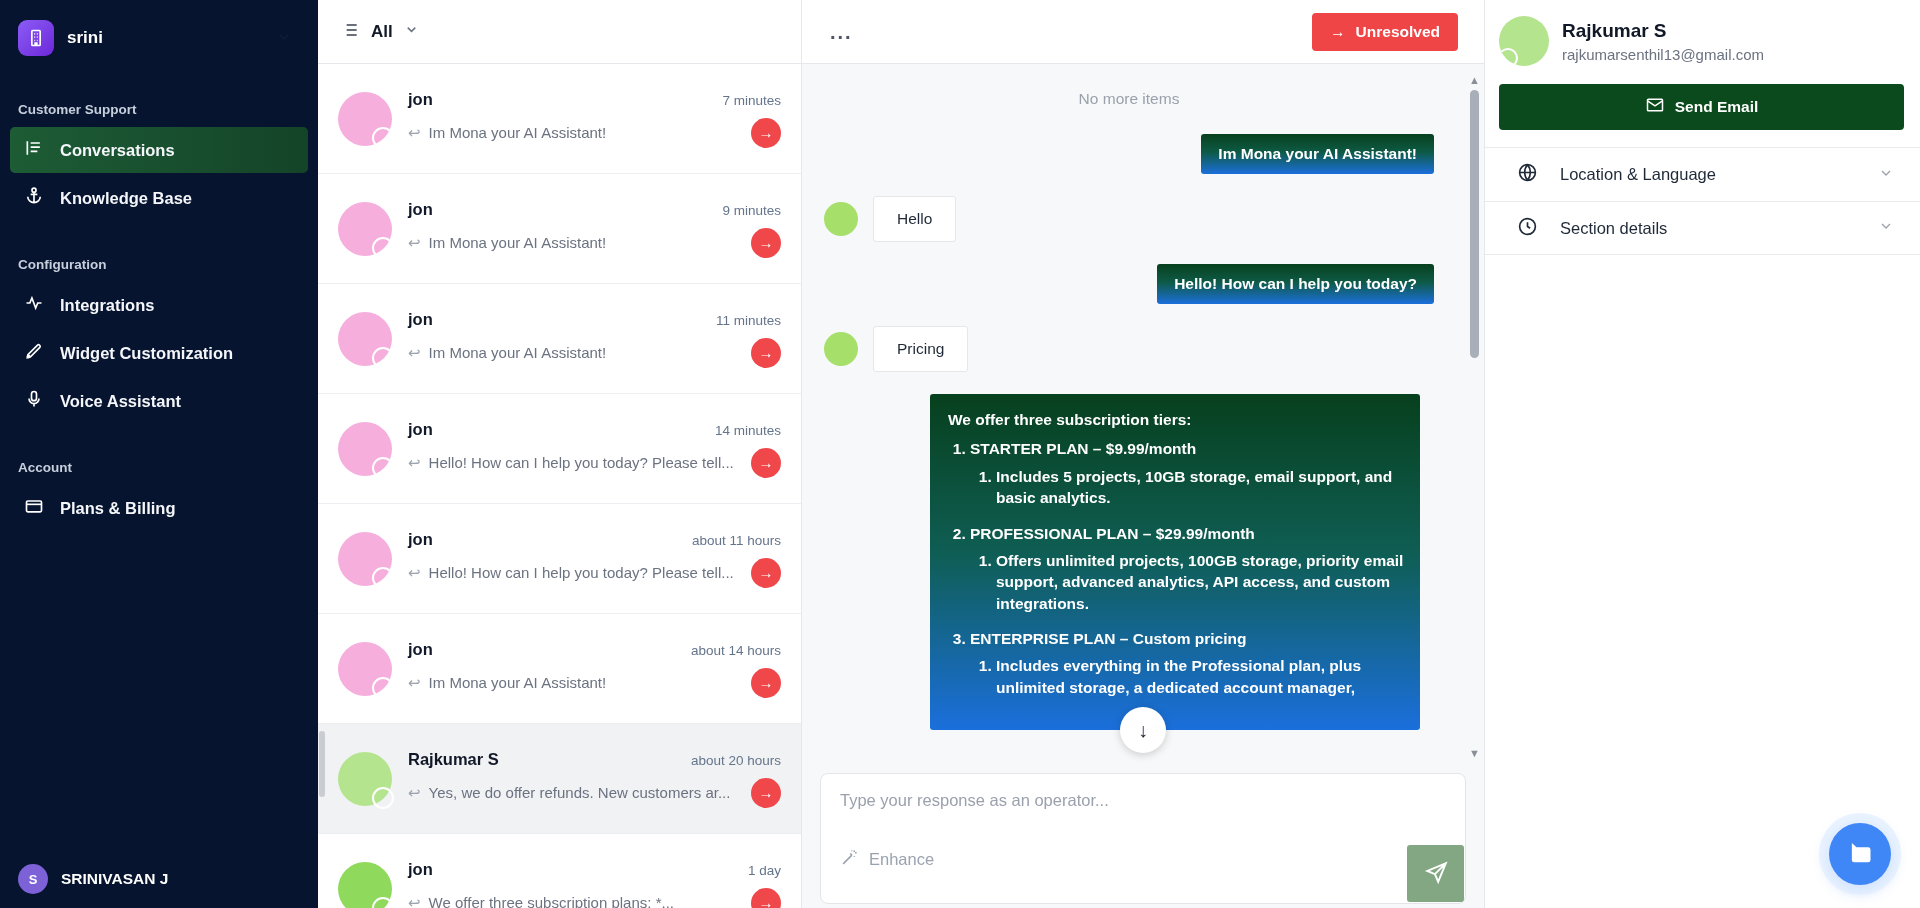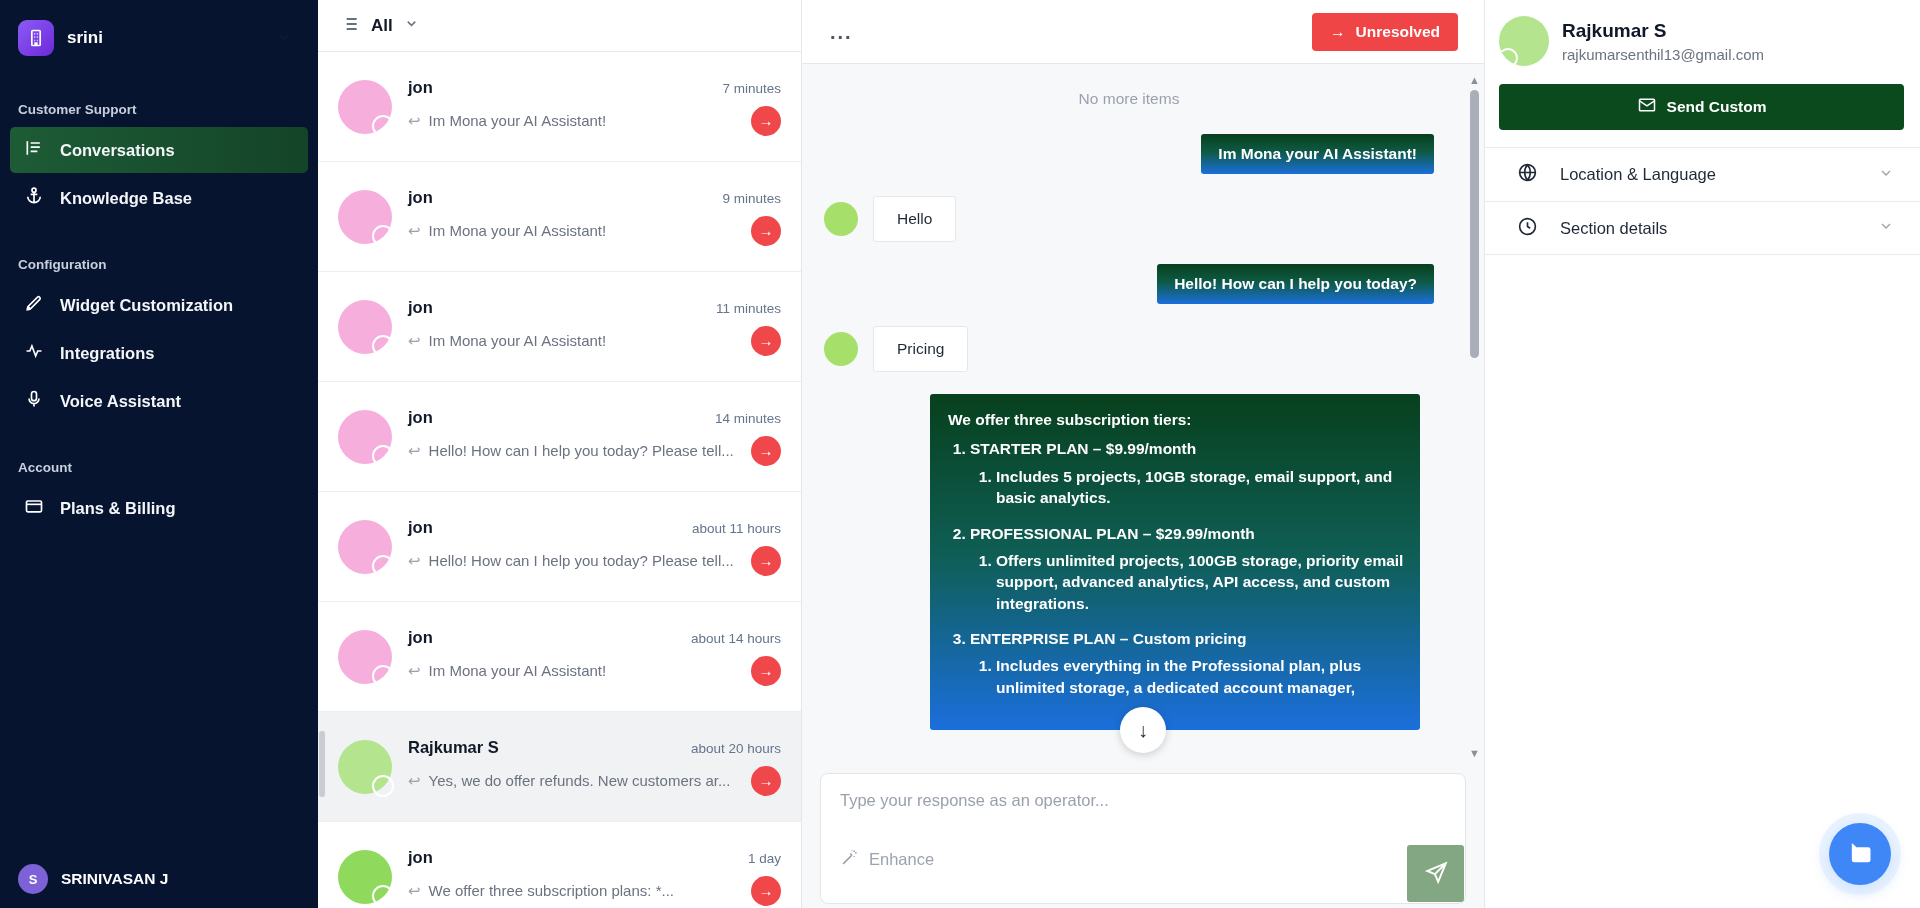--- a/index.html
+++ b/index.html
@@ -18,21 +18,21 @@
   .side-label { font-size:13.5px; font-weight:700; color:#c7cfdd; padding:0 18px; margin-bottom:10px; }
   .side-item { display:flex; align-items:center; gap:16px; height:46px; padding:0 14px; margin:2px 10px; border-radius:5px; font-size:16.5px; font-weight:600; color:#f4f6fa; cursor:pointer; }
   .side-item.active { background:linear-gradient(90deg,#1d5c35,#144428); }
   .side-item svg { stroke:#fff; }
   .side-user { position:absolute; bottom:14px; left:0; right:0; display:flex; align-items:center; gap:13px; padding:0 18px; }
   .side-user-avatar { width:30px; height:30px; border-radius:50%; background:#7c62d6; color:#fff; font-size:13px; font-weight:700; display:flex; align-items:center; justify-content:center; }
   .side-user-name { font-size:15.5px; font-weight:700; }
 
   
   .conv-col { width:484px; flex-shrink:0; border-right:1px solid #e5e7eb; display:flex; flex-direction:column; background:#fff; position:relative; }
-  .conv-header { height:52px; display:flex; align-items:center; gap:11px; padding:0 22px; border-bottom:1px solid #e5e7eb; flex-shrink:0; }
+  .conv-header { height:64px; display:flex; align-items:center; gap:11px; padding:0 22px; border-bottom:1px solid #e5e7eb; flex-shrink:0; }
   .conv-filter-label { font-size:17px; font-weight:700; color:#111827; }
   .conv-items { flex:1; overflow:hidden; }
   .conv-item { height:110px; display:flex; align-items:center; gap:16px; padding:0 20px; border-bottom:1px solid #eceef1; cursor:pointer; }
   .conv-item.selected { background:#f1f2f4; }
   .conv-avatar { position:relative; width:54px; height:54px; border-radius:50%; flex-shrink:0; }
   .flag-badge { position:absolute; right:-2px; bottom:-3px; width:22px; height:22px; border-radius:50%; border:2px solid #fff; overflow:hidden; }
   .flag-badge .s1{height:34%;background:#ff9933;} .flag-badge .s2{height:32%;background:#fff;position:relative;}
   .flag-badge .s3{height:34%;background:#138808;}
   .flag-badge .chakra{position:absolute;left:50%;top:50%;width:6px;height:6px;margin:-3px 0 0 -3px;border-radius:50%;background:#123d8c;}
   .conv-main { flex:1; min-width:0; }
@@ -137,31 +137,31 @@
     <span class="si-label">Knowledge Base</span>
   </div>
 </div>
   </div>
 
   <div class="side-section">
     <div class="side-label">Configuration</div>
     <div class="side-items">
   <div class="side-item">
     <span class="si-icon"><svg width="20" height="20" viewBox="0 0 24 24" fill="none" stroke-width="2">
+                  <path d="M3 12h4l2.5-6 4.5 12 2.5-6H21"></path>
+                </svg></span>
+    <span class="si-label">Integrations</span>
+  </div>
+
+  <div class="side-item">
+    <span class="si-icon"><svg width="20" height="20" viewBox="0 0 24 24" fill="none" stroke-width="2">
                   <path d="M4 20l3.5-.8L19 7.7a2 2 0 0 0-2.8-2.8L4.7 16.4 4 20z"></path>
                   <circle cx="5.5" cy="18.5" r="1.3"></circle>
                 </svg></span>
     <span class="si-label">Widget Customization</span>
-  </div>
-
-  <div class="side-item">
-    <span class="si-icon"><svg width="20" height="20" viewBox="0 0 24 24" fill="none" stroke-width="2">
-                  <path d="M3 12h4l2.5-6 4.5 12 2.5-6H21"></path>
-                </svg></span>
-    <span class="si-label">Integrations</span>
   </div>
 
   <div class="side-item">
     <span class="si-icon"><svg width="20" height="20" viewBox="0 0 24 24" fill="none" stroke-width="2">
                   <rect x="9" y="3" width="6" height="11" rx="3"></rect>
                   <path d="M6 11.5a6 6 0 0 0 12 0M12 17.5V21"></path>
                 </svg></span>
     <span class="si-label">Voice Assistant</span>
   </div>
 </div>
@@ -433,21 +433,21 @@
           <div class="contact-email">rajkumarsenthil13@gmail.com</div>
         </span>
       </div>
       <button class="btn-send-email">
         <span>
           <svg width="20" height="20" viewBox="0 0 24 24" fill="none" stroke="#fff" stroke-width="1.8">
               <rect x="3" y="5" width="18" height="14" rx="1"></rect>
               <path d="M3 7l9 6 9-6"></path>
             </svg>
         </span>
-        <span>Send Custom</span>
+        <span>Send Email</span>
       </button>
     </div>
     <div class="contact-sections" id="contact-sections">
 
   <div class="acc-row">
     <span class="lead-wrap"><svg class="lead" width="21" height="21" viewBox="0 0 24 24" fill="none" stroke-width="1.9">
               <circle cx="12" cy="12" r="9"></circle>
               <path d="M3 12h18M12 3a14 14 0 0 1 0 18M12 3a14 14 0 0 0 0 18"></path>
             </svg></span>
     <span class="acc-label">Location &amp; Language</span>

